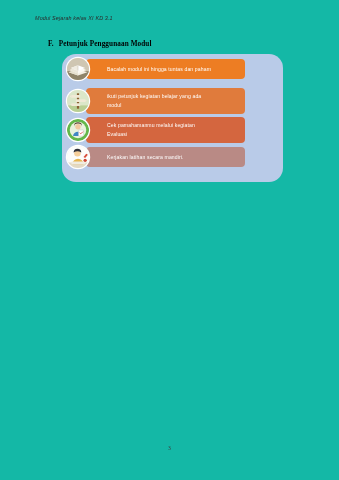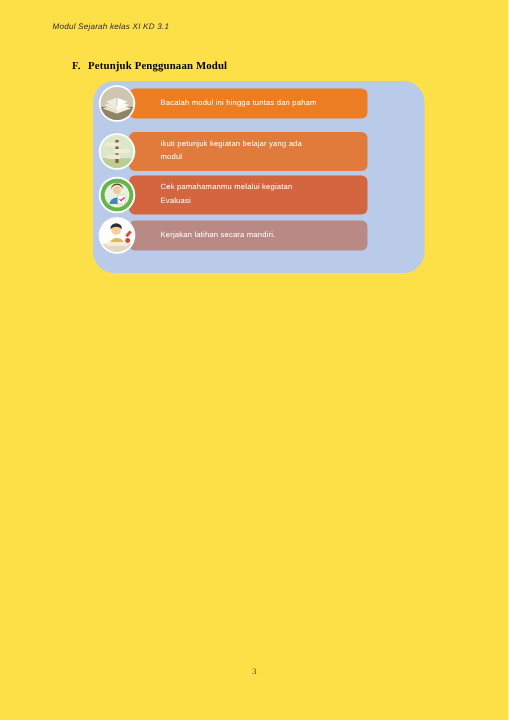--- a/index.html
+++ b/index.html
@@ -12,21 +12,21 @@
     height: 480px;
     position: relative;
     overflow: hidden;
     font-family: "Liberation Sans", sans-serif;
     -webkit-font-smoothing: antialiased;
   }
 
   .page {
     position: absolute;
     inset: 0;
-    background: #fde047;
+    background: #14b8a6;
   }
 
   
   .doc-header {
     position: absolute;
     left: 35px;
     top: 15px;
     font-family: "Liberation Sans", sans-serif;
     font-style: italic;
     font-size: 5.4px;

